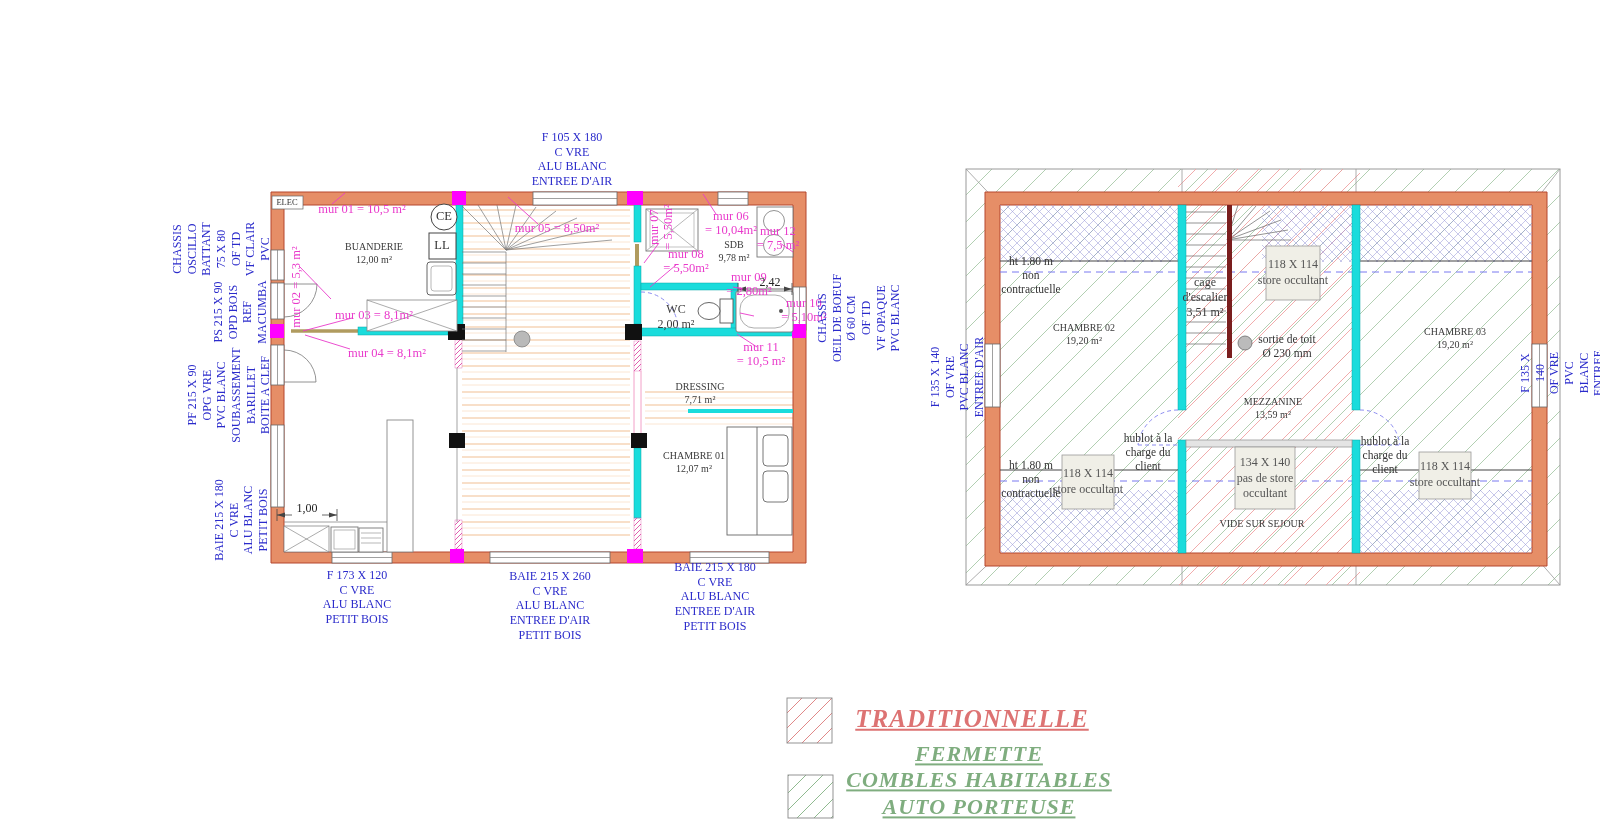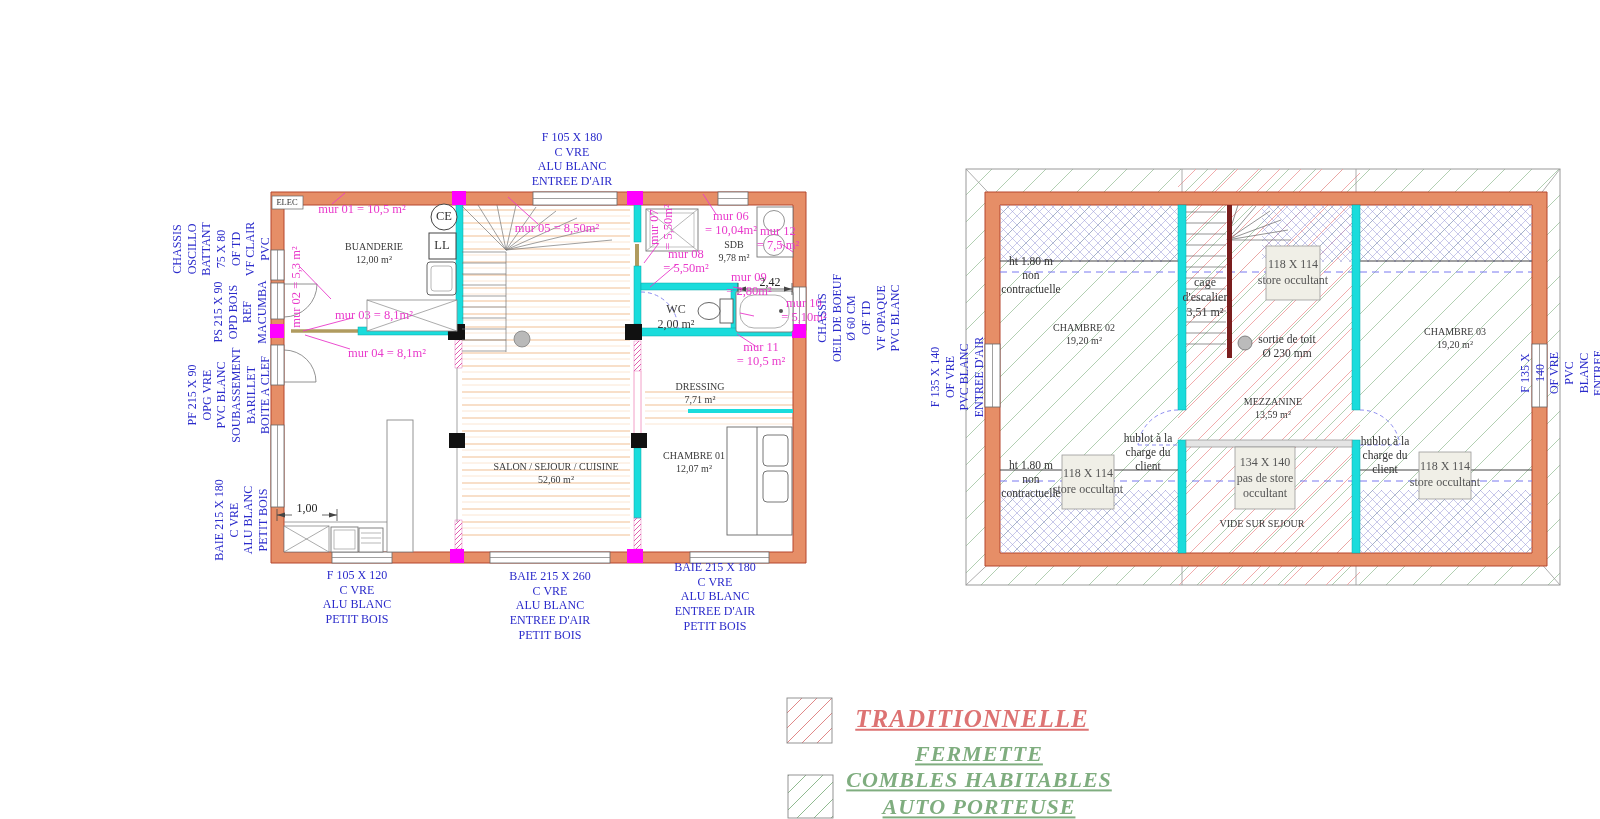--- a/index.html
+++ b/index.html
@@ -335,22 +335,20 @@
 
   <g>
     <rect x="787" y="698" width="45" height="45" fill="url(#pLegRed)" stroke="#888" stroke-width="0.9"></rect>
     <rect x="788" y="775" width="45" height="43" fill="url(#pLegGreen)" stroke="#888" stroke-width="0.9"></rect>
   </g>
 </svg>
 
 <div class="lbl elec" style="left:287px;top:202px">ELEC</div>
 <div class="lbl room" style="left:374px;top:253px">BUANDERIE
 12,00 m²</div>
-<div class="lbl room" style="left:556px;top:473px">SALON / SEJOUR / CUISINE
-52,60 m²</div>
 <div class="lbl room" style="left:694px;top:462px">CHAMBRE 01
 12,07 m²</div>
 <div class="lbl room" style="left:700px;top:393px">DRESSING
 7,71 m²</div>
 <div class="lbl room-sm" style="left:676px;top:317px">WC
 2,00 m²</div>
 <div class="lbl room" style="left:734px;top:251px">SDB
 9,78 m²</div>
 <div class="lbl appl" style="left:444px;top:217px">CE</div>
 <div class="lbl appl" style="left:442px;top:246px">LL</div>
@@ -402,21 +400,21 @@
 <div class="vlbl blue" style="left:241px;top:520px">BAIE 215 X 180
 C VRE
 ALU BLANC
 PETIT BOIS</div>
 <div class="vlbl blue" style="left:859px;top:318px">CHASSIS
 OEIL DE BOEUF
 Ø 60 CM
 OF TD
 VF OPAQUE
 PVC BLANC</div>
-<div class="lbl blue" style="left:357px;top:597px">F 105 X 120
+<div class="lbl blue" style="left:357px;top:597px">F 173 X 120
 C VRE
 ALU BLANC
 PETIT BOIS</div>
 <div class="lbl blue" style="left:550px;top:606px">BAIE 215 X 260
 C VRE
 ALU BLANC
 ENTREE D'AIR
 PETIT BOIS</div>
 <div class="lbl blue" style="left:715px;top:597px">BAIE 215 X 180
 C VRE

